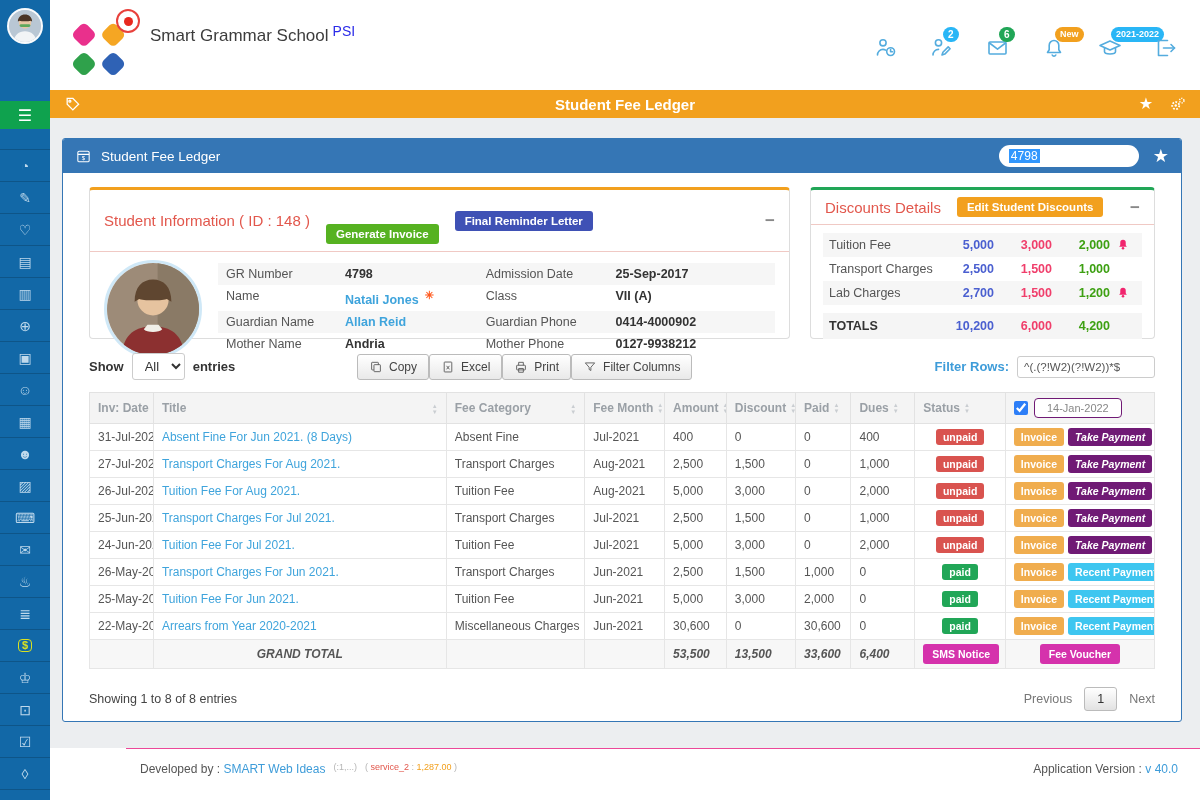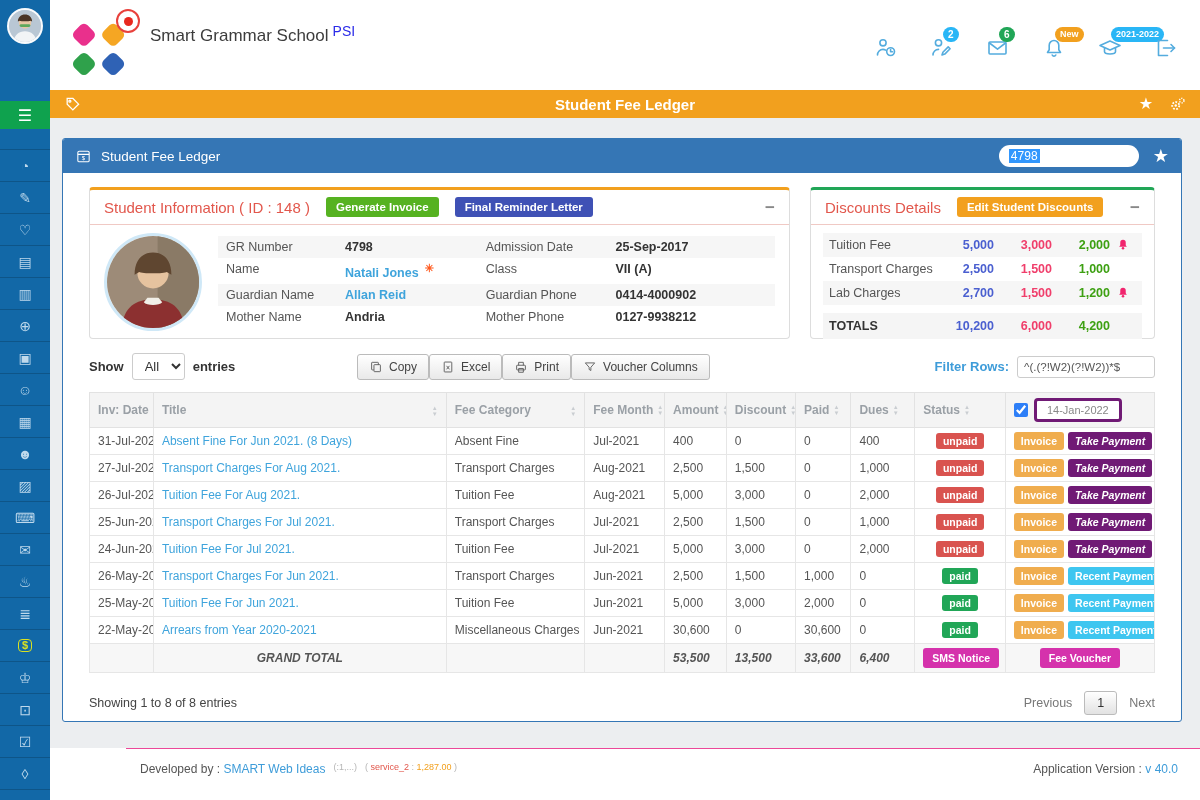--- a/index.html
+++ b/index.html
@@ -72,21 +72,21 @@
   .cards-row { display:flex; gap:20px; padding:14px 26px 0; }
   .card { background:#fff; border:1px solid #ddd; border-radius:4px; height:152px; }
   .card.student { flex:1; border-top:3px solid #F2A01E; }
   .card.discount { flex:0 0 345px; border-top:3px solid #21A657; }
   .card-head { display:flex; align-items:center; gap:16px; padding:7px 14px;
     border-bottom:1px solid #F0C9C4; }
   .card-title { color:#E2574C; font-size:15px; }
   .collapse-btn { margin-left:auto; color:#888; font-size:17px; font-weight:bold; cursor:pointer; line-height:1; }
   .btn { font-size:11.5px; font-weight:bold; color:#fff; padding:4px 10px; border-radius:3px;
     border:none; cursor:pointer; font-family:inherit; }
-  .btn.green { background:#56B221; }
+  .btn.green { background:#56B221;margin-top:27px; }
   .btn.indigo { background:#3F51B5; }
   .btn.orange { background:#F2A01E; }
 
   .student-body { display:flex; padding:8px 14px; gap:16px; align-items:center; }
   .photo-ring { width:98px; height:98px; border-radius:50%; border:3px solid #CFE8F7;
     overflow:hidden; flex:0 0 98px; }
   .photo-ring svg { width:100%; height:100%; display:block; }
   .info-rows { flex:1; }
   .info-row { display:grid; grid-template-columns:22% 26% 24% 28%; padding:4px 8px; font-size:12.5px; }
   .info-row:nth-child(odd) { background:#F6F6F6; }
@@ -141,21 +141,21 @@
   .status-badge.unpaid { background:#D9534F; }
   .status-badge.paid { background:#21A657; min-width:30px; }
   .act { padding:3px 7px; border-radius:3px; color:#fff; font-weight:bold; font-size:10.5px;
     border:none; cursor:pointer; font-family:inherit; }
   .act.invoice { background:#F0AD4E; margin-right:4px; }
   .act.take { background:#701a75;font-style:italic; }
   .act.recent { background:#3EC6F0; }
   .date-head { display:flex; align-items:center; gap:6px; }
   .date-head input[type=checkbox] { accent-color:#2D7EF7; width:14px; height:14px; cursor:pointer; }
   .date-filter { width:88px; font-family:inherit; font-size:11px; color:#888; text-align:center;
-    border:3px solid #701a75; border-radius:4px; padding:3px 4px; background:#fff; }
+    border:1px solid #701a75; border-radius:4px; padding:3px 4px; background:#fff; }
   tfoot td { background:#F7F7F7; font-style:italic; font-weight:bold; }
   .gt-label { color:#4455D2; text-align:center; }
   .gt-amt { color:#4455D2; } .gt-disc { color:#C93BD4; } .gt-paid { color:#2FA214; } .gt-dues { color:#E02B20; }
   .mag-btn { background:#D532AC; font-style:normal; padding:4px 9px; border-radius:3px;
     color:#fff; font-weight:bold; font-size:10.5px; border:none; cursor:pointer; font-family:inherit; }
 
   
   .table-foot { display:flex; align-items:center; padding:18px 26px 0; font-size:12.5px; color:#444; }
   .pager { margin-left:auto; display:flex; align-items:center; gap:12px; color:#888; }
   .pg-num { border:1px solid #bbb; background:linear-gradient(#fff,#e2e2e2); padding:4px 12px;
@@ -510,21 +510,21 @@
                   <rect x="4.5" y="9" width="15" height="8" rx="1"></rect>
                   <path d="M8 9V4h8v5"></path>
                   <path d="M8 14.5h8V21H8z"></path>
                 </svg>
               <span>Print</span>
             </button>
             <button class="gbtn">
               <svg viewBox="0 0 24 24">
                   <path d="M4 5h16l-6.5 7.5v5.5l-3-1.8v-3.7z"></path>
                 </svg>
-              <span>Voucher Columns</span>
+              <span>Filter Columns</span>
             </button>
           </div>
           <div class="tb-right">
             <span class="fr-label">Filter Rows:</span>
             <input value="^(.(?!W2)(?!W2))*$" style="">
           </div>
         </div>
 
         <div class="ledger-wrap">
           <table class="ledger">

